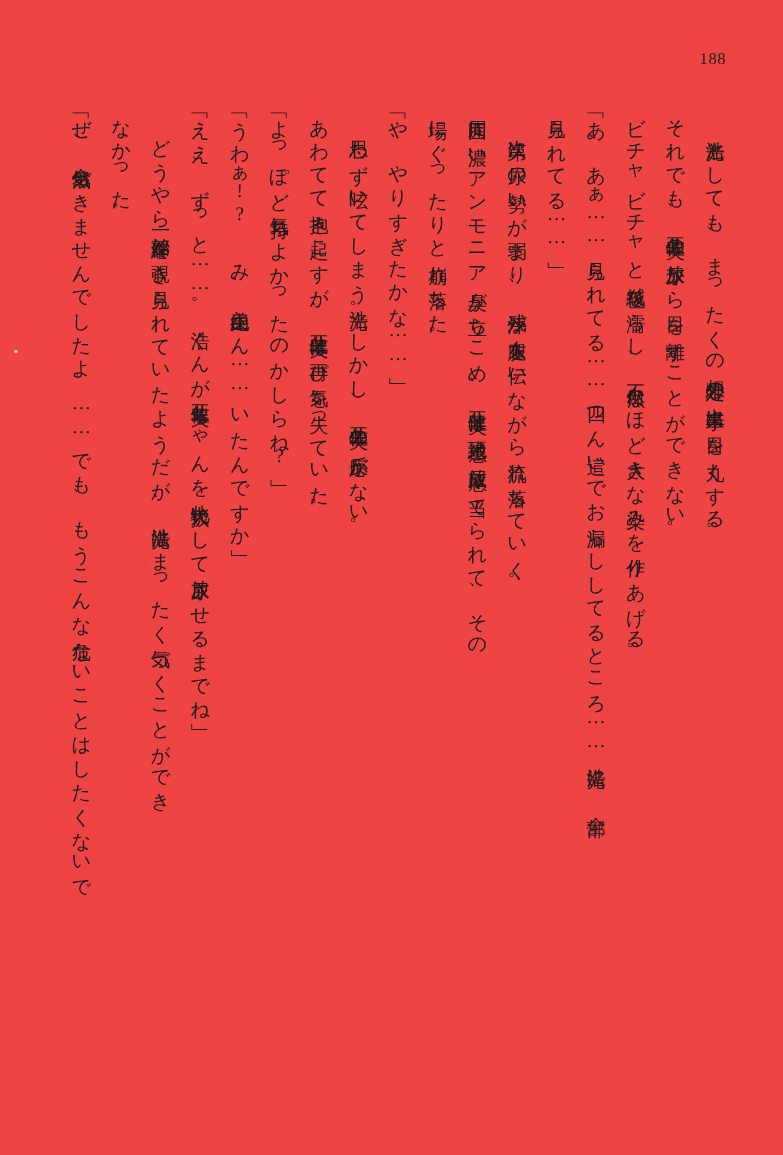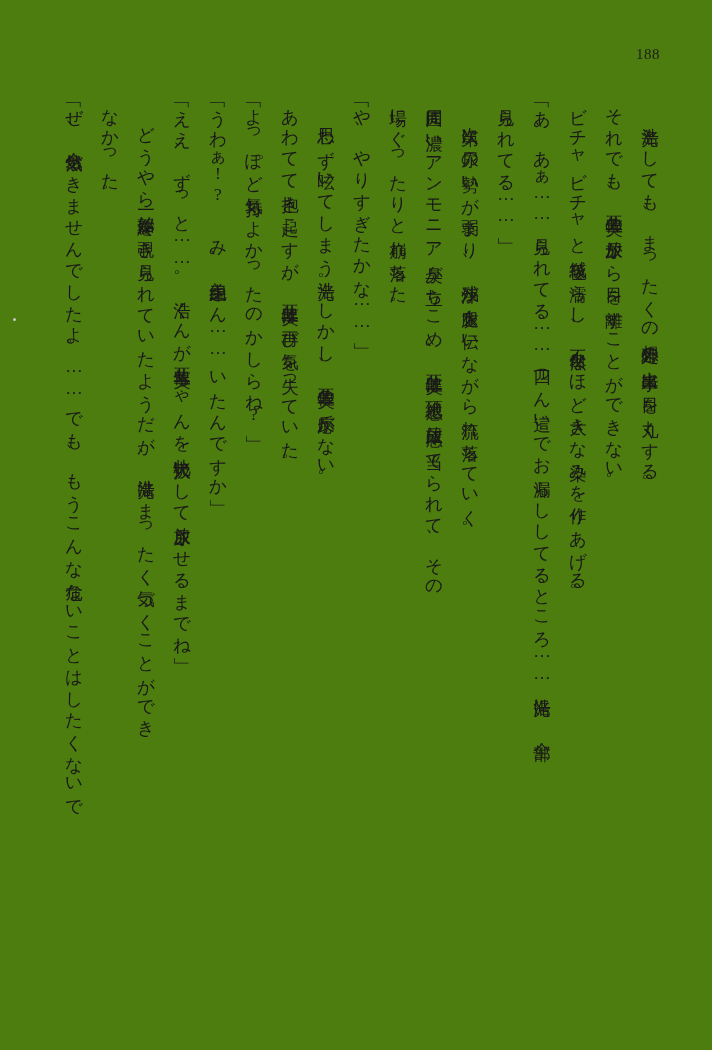--- a/index.html
+++ b/index.html
@@ -14,21 +14,21 @@
     color: #1a1a1a;
     position: relative;
     overflow: hidden;
   }
   .page {
     position: absolute;
     left: 0;
     top: 0;
     width: 712px;
     height: 1050px;
-    background: #4d7c0f;
+    background: #ef4444;
   }
   .page-number {
     position: absolute;
     top: 46px;
     right: 52px;
     font-size: 15px;
     letter-spacing: 0.5px;
     color: #1c1c1c;
     font-family: "Liberation Serif", "DejaVu Serif", serif;
   }

